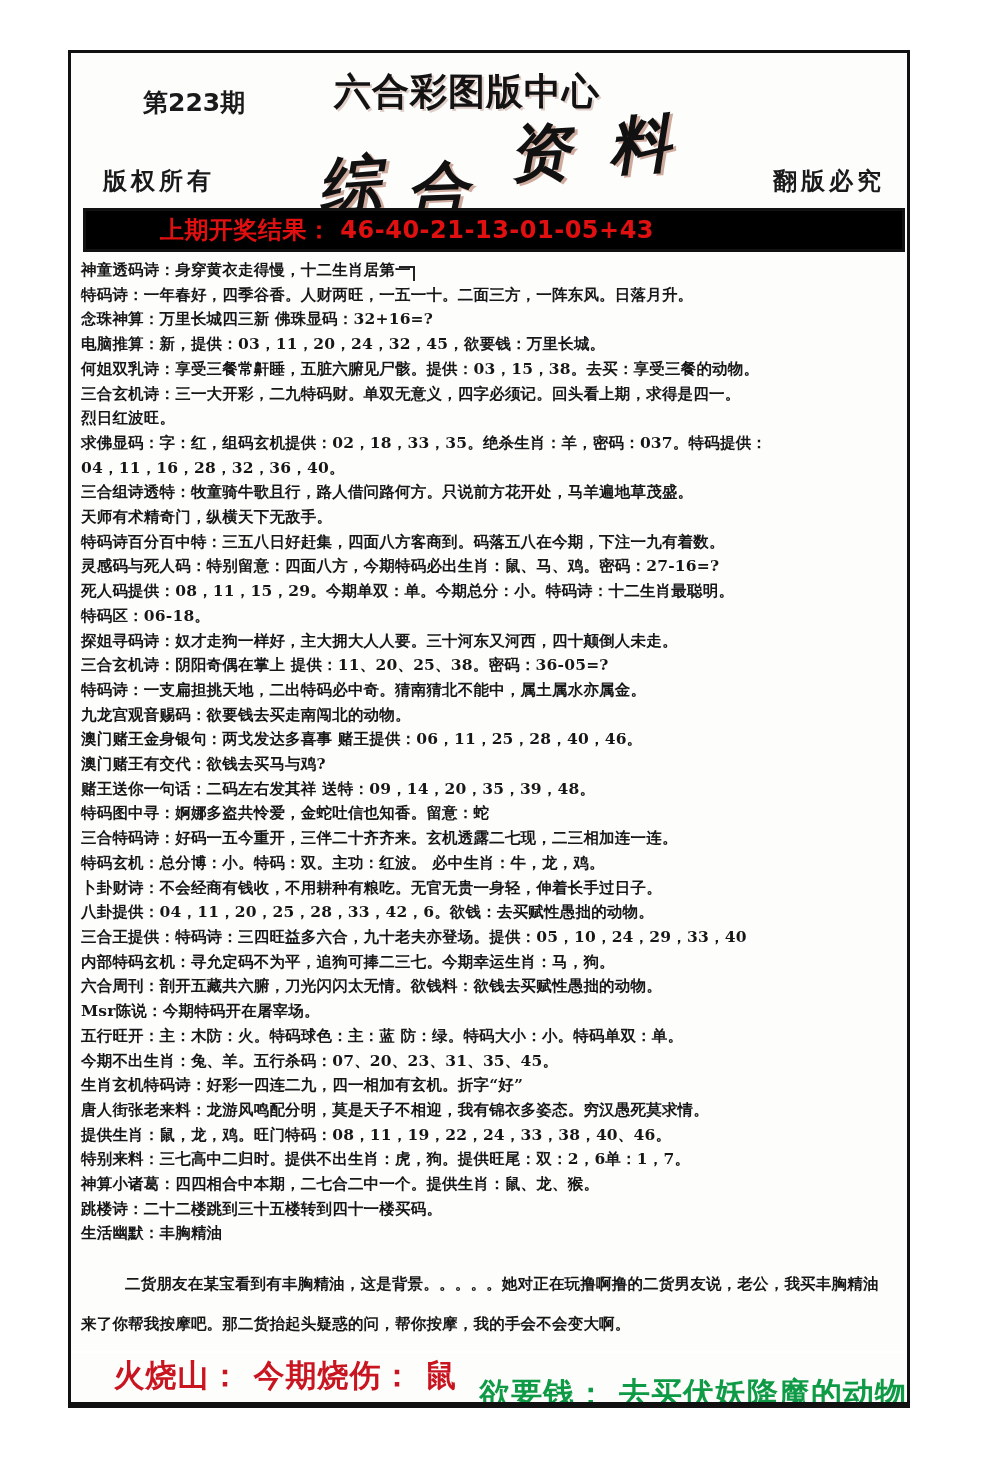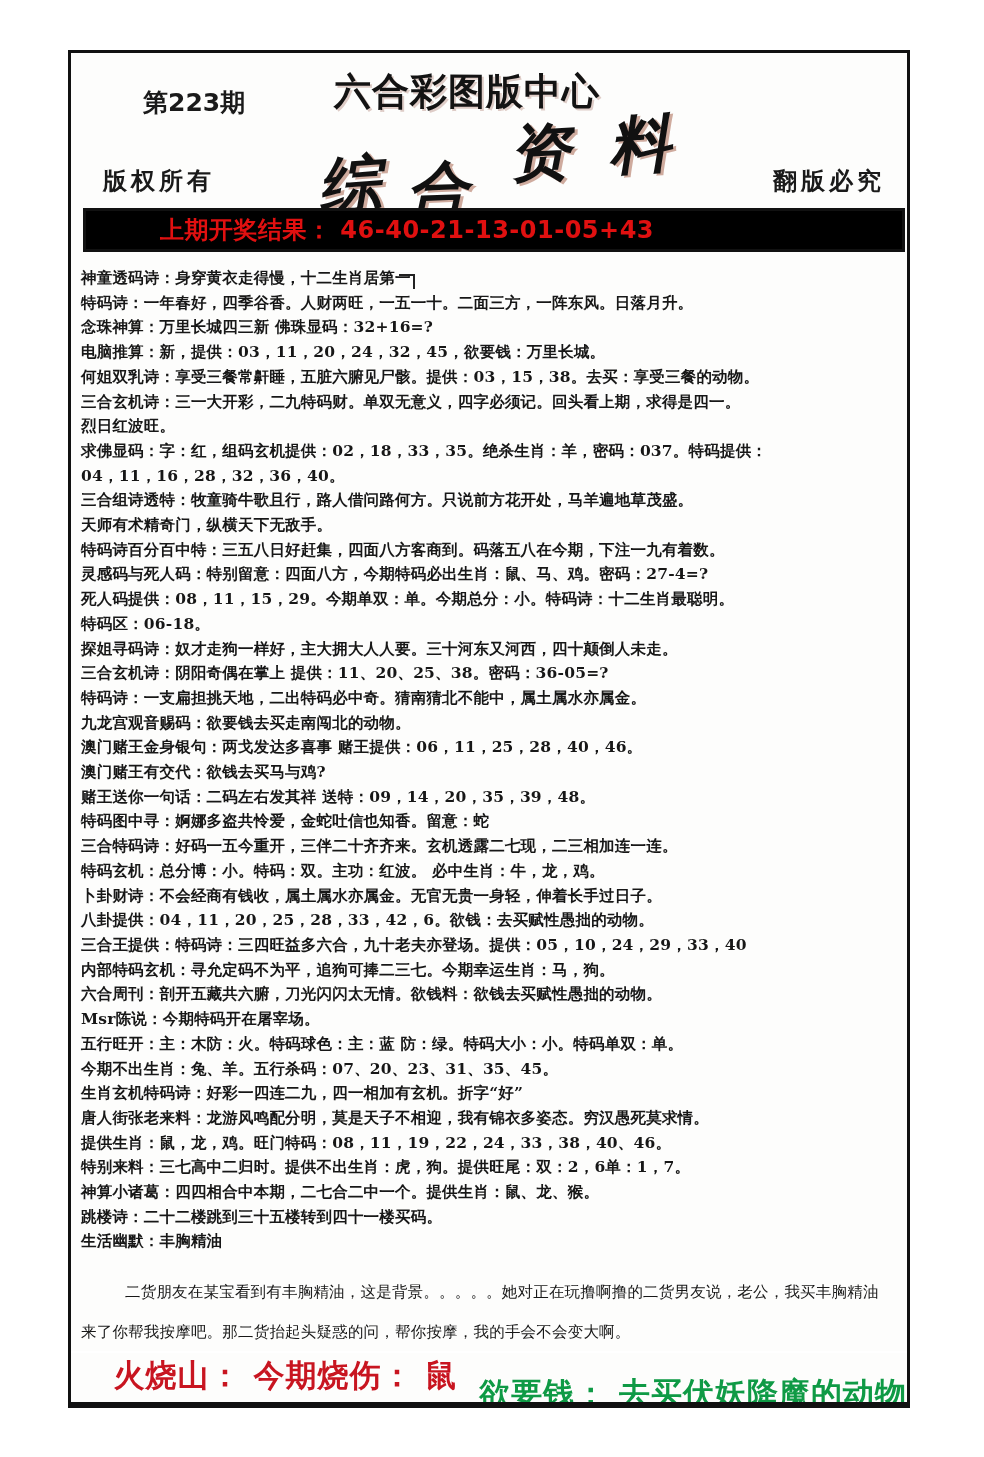--- a/index.html
+++ b/index.html
@@ -123,21 +123,21 @@
     color: #e01010;
     white-space: nowrap;
     font-family: "DejaVu Sans", sans-serif;
     letter-spacing: 0.5px;
   }
 
   
   .body-wrap {
     position: absolute;
     left: 0;
-    top: 213px;
+    top: 205px;
     width: 100%;
     padding: 0 14px 0 10px;
   }
   .line {
     font-size: 15.5px;
     line-height: 24.7px;
     color: #171717;
     font-family: "DejaVu Serif", "DejaVu Sans", serif;
     font-weight: 700;
     white-space: nowrap;
@@ -156,21 +156,21 @@
     border-top: 2px solid #222;
   }
 
   
   .joke {
     margin-top: 18px;
     font-size: 15.5px;
     line-height: 40px;
     color: #171717;
     font-family: "DejaVu Serif", serif;
-    font-weight: 400;
+    font-weight: 700;
     text-indent: 44px;
     padding-right: 6px;
     letter-spacing: 0.2px;
   }
 
   
   .footer-banner {
     position: absolute;
     left: 0px;
     bottom: 6px;
@@ -243,34 +243,34 @@
           <div class="line">念珠神算：万里长城四三新  佛珠显码：32+16=?</div>
           <div class="line">电脑推算：新，提供：03，11，20，24，32，45，欲要钱：万里长城。</div>
           <div class="line">何姐双乳诗：享受三餐常鼾睡，五脏六腑见尸骸。提供：03，15，38。去买：享受三餐的动物。</div>
           <div class="line">三合玄机诗：三一大开彩，二九特码财。单双无意义，四字必须记。回头看上期，求得是四一。</div>
           <div class="line">烈日红波旺。</div>
           <div class="line">求佛显码：字：红，组码玄机提供：02，18，33，35。绝杀生肖：羊，密码：037。特码提供：</div>
           <div class="line">04，11，16，28，32，36，40。</div>
           <div class="line">三合组诗透特：牧童骑牛歌且行，路人借问路何方。只说前方花开处，马羊遍地草茂盛。</div>
           <div class="line">天师有术精奇门，纵横天下无敌手。</div>
           <div class="line">特码诗百分百中特：三五八日好赶集，四面八方客商到。码落五八在今期，下注一九有着数。</div>
-          <div class="line">灵感码与死人码：特别留意：四面八方，今期特码必出生肖：鼠、马、鸡。密码：27-4=?</div>
+          <div class="line">灵感码与死人码：特别留意：四面八方，今期特码必出生肖：鼠、马、鸡。密码：27-16=?</div>
           <div class="line">死人码提供：08，11，15，29。今期单双：单。今期总分：小。特码诗：十二生肖最聪明。</div>
           <div class="line">特码区：06-18。</div>
           <div class="line">探姐寻码诗：奴才走狗一样好，主大拥大人人要。三十河东又河西，四十颠倒人未走。</div>
           <div class="line">三合玄机诗：阴阳奇偶在掌上  提供：11、20、25、38。密码：36-05=?</div>
           <div class="line">特码诗：一支扁担挑天地，二出特码必中奇。猜南猜北不能中，属土属水亦属金。</div>
           <div class="line">九龙宫观音赐码：欲要钱去买走南闯北的动物。</div>
           <div class="line">澳门赌王金身银句：两戈发达多喜事  赌王提供：06，11，25，28，40，46。</div>
           <div class="line">澳门赌王有交代：欲钱去买马与鸡?</div>
           <div class="line">赌王送你一句话：二码左右发其祥 送特：09，14，20，35，39，48。</div>
           <div class="line">特码图中寻：婀娜多盗共怜爱，金蛇吐信也知香。留意：蛇</div>
           <div class="line">三合特码诗：好码一五今重开，三伴二十齐齐来。玄机透露二七现，二三相加连一连。</div>
           <div class="line">特码玄机：总分博：小。特码：双。主功：红波。 必中生肖：牛，龙，鸡。</div>
-          <div class="line">卜卦财诗：不会经商有钱收，属土属水亦属金。无官无贵一身轻，伸着长手过日子。</div>
+          <div class="line">卜卦财诗：不会经商有钱收，不用耕种有粮吃。无官无贵一身轻，伸着长手过日子。</div>
           <div class="line">八卦提供：04，11，20，25，28，33，42，6。欲钱：去买赋性愚拙的动物。</div>
           <div class="line">三合王提供：特码诗：三四旺益多六合，九十老夫亦登场。提供：05，10，24，29，33，40</div>
           <div class="line">内部特码玄机：寻允定码不为平，追狗可捧二三七。今期幸运生肖：马，狗。</div>
           <div class="line">六合周刊：剖开五藏共六腑，刀光闪闪太无情。欲钱料：欲钱去买赋性愚拙的动物。</div>
           <div class="line">Msr陈说：今期特码开在屠宰场。</div>
           <div class="line">五行旺开：主：木防：火。特码球色：主：蓝 防：绿。特码大小：小。特码单双：单。</div>
           <div class="line">今期不出生肖：兔、羊。五行杀码：07、20、23、31、35、45。</div>
           <div class="line">生肖玄机特码诗：好彩一四连二九，四一相加有玄机。折字“好”</div>
           <div class="line">唐人街张老来料：龙游风鸣配分明，莫是天子不相迎，我有锦衣多姿态。穷汉愚死莫求情。</div>
           <div class="line">提供生肖：鼠，龙，鸡。旺门特码：08，11，19，22，24，33，38，40、46。</div>

